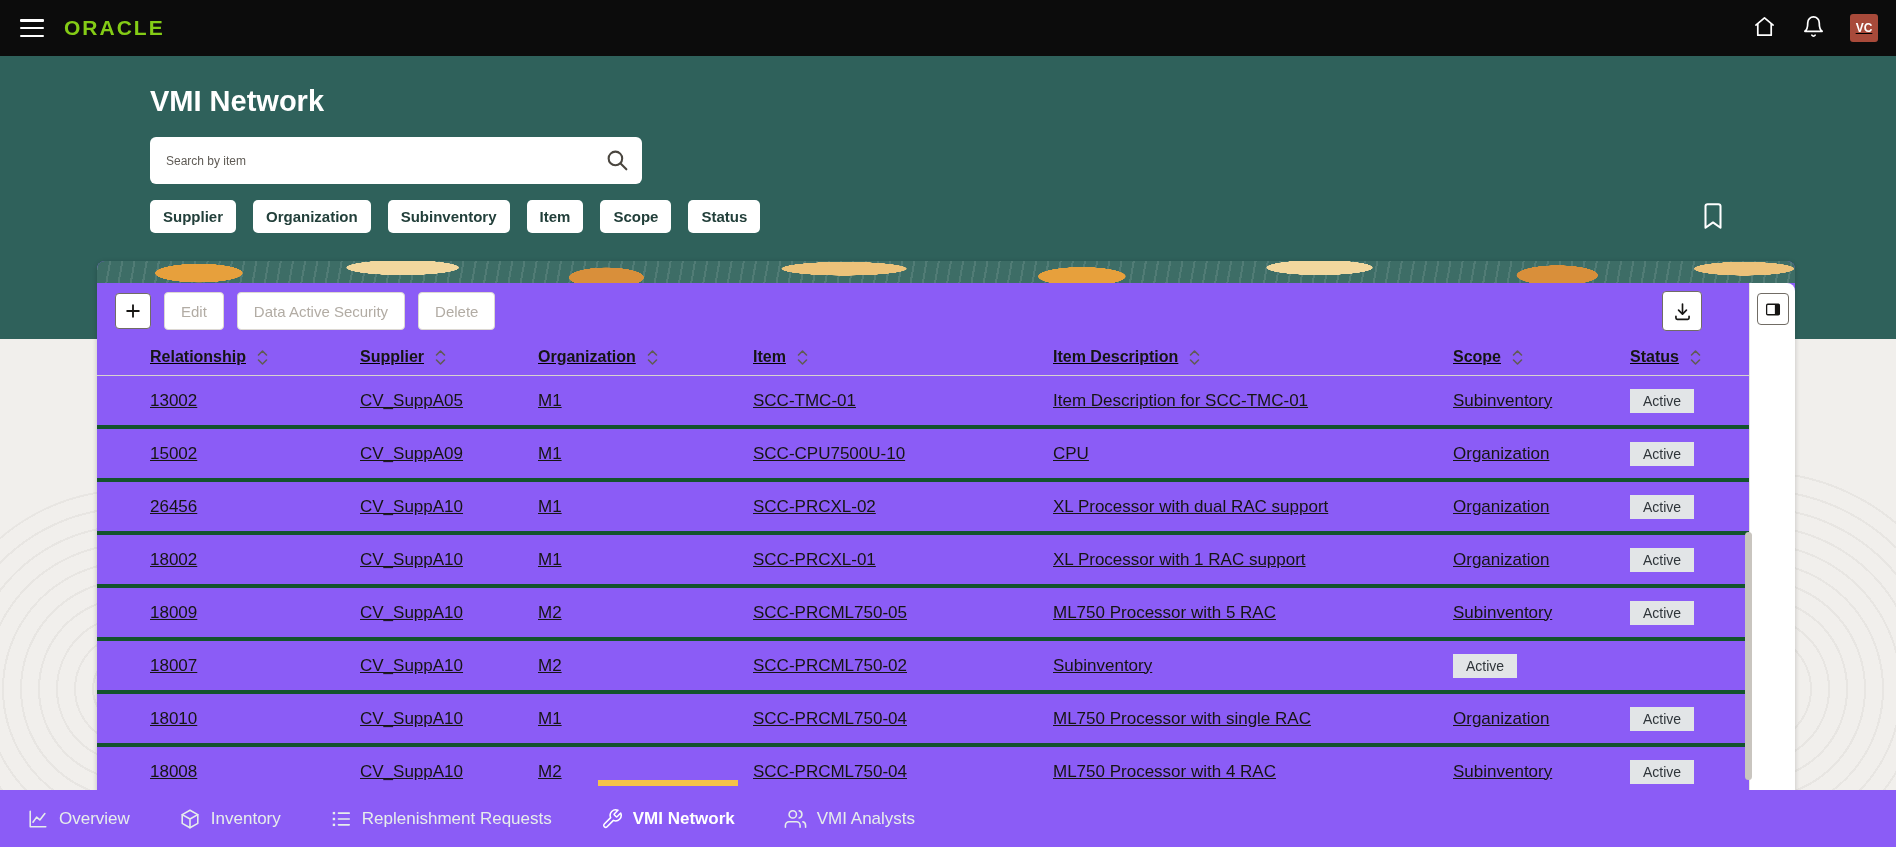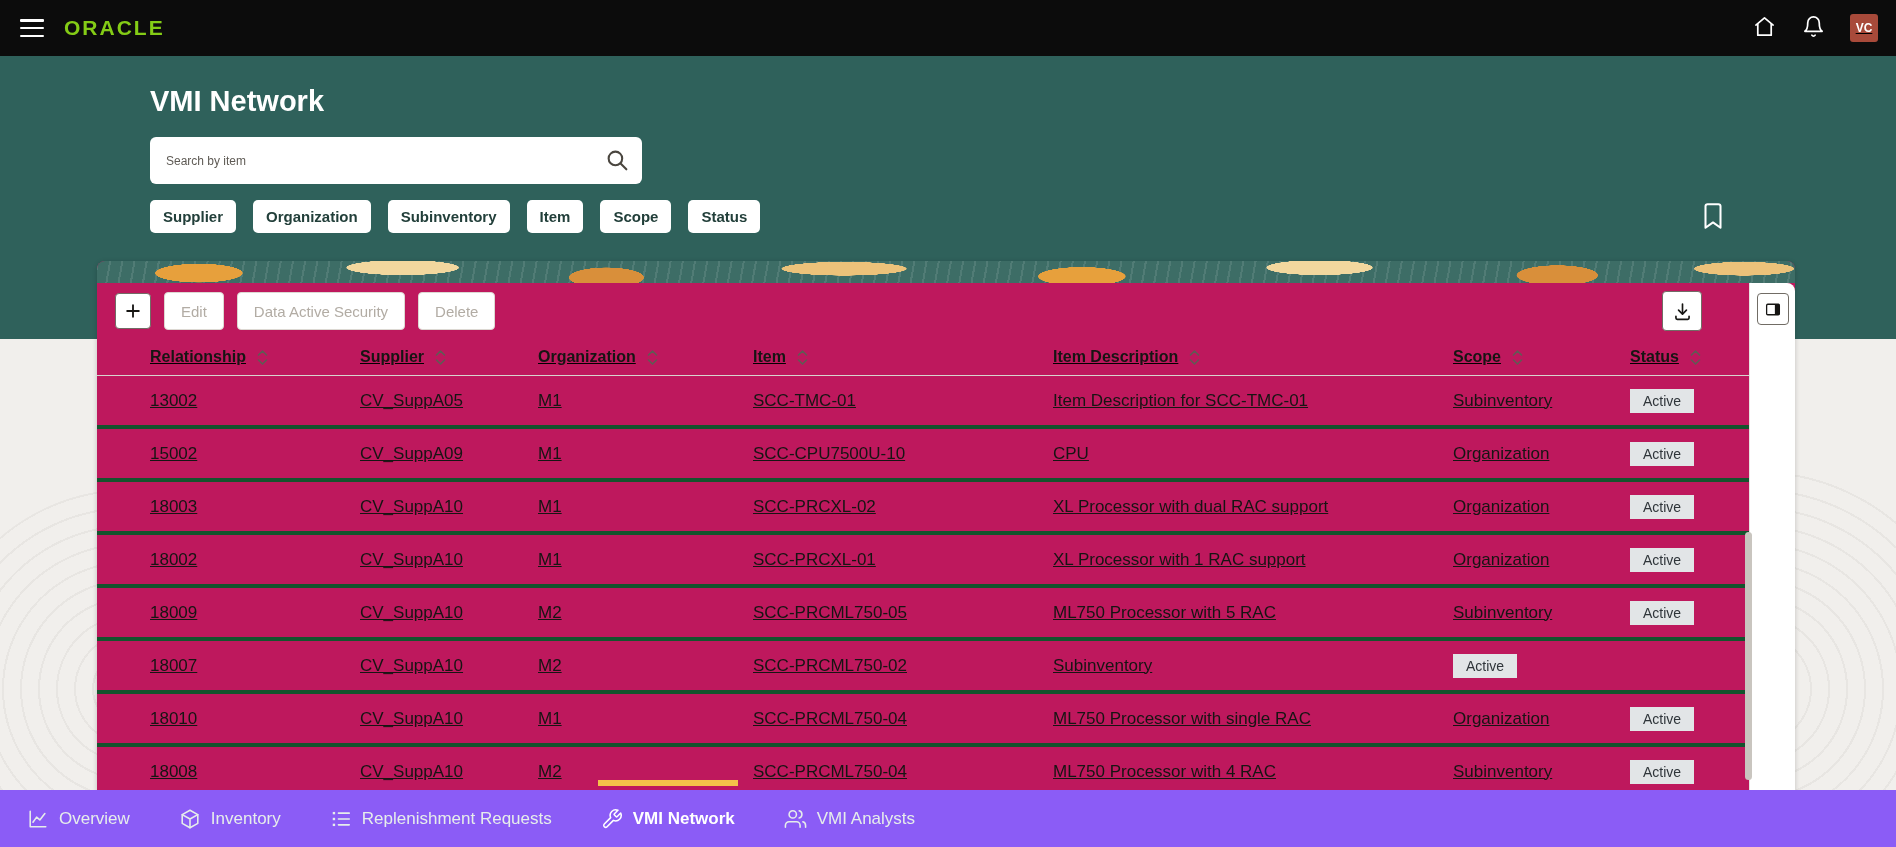--- a/index.html
+++ b/index.html
@@ -26,21 +26,21 @@
   .chip{height:33px;padding:0 13px;background:#ffffff;border:none;border-radius:5px;font-size:15px;font-weight:600;color:#223f3a;display:flex;align-items:center;cursor:pointer;font-family:"Liberation Sans",sans-serif;}
   .bookmark{position:absolute;right:170px;top:145px;width:26px;height:30px;color:#fff;cursor:pointer;}
 
   
   .lower-bg{position:absolute;left:0;top:339px;width:100%;height:508px;background:#f1efec;overflow:hidden;}
   .swirl{position:absolute;border-radius:50%;background:repeating-radial-gradient(circle at center, rgba(110,104,96,0.07) 0 2px, transparent 2px 18px);}
   .swirl.s1{left:-70px;top:150px;width:400px;height:400px;}
   .swirl.s2{right:-90px;top:120px;width:460px;height:460px;}
 
   
-  .card{position:absolute;left:97px;top:261px;width:1698px;height:586px;background:#be185d;border-radius:8px 8px 0 0;box-shadow:0 1px 5px rgba(0,0,0,0.2);z-index:5;}
+  .card{position:absolute;left:97px;top:261px;width:1698px;height:586px;background:#8b5cf6;border-radius:8px 8px 0 0;box-shadow:0 1px 5px rgba(0,0,0,0.2);z-index:5;}
   .banner{height:22px;border-radius:8px 8px 0 0;background-color:#3d6d66;
     background-image:
       radial-gradient(ellipse 70px 15px at 6% 55%, #e7a03c 0 62%, transparent 63%),
       radial-gradient(ellipse 90px 12px at 18% 30%, #f2d79e 0 62%, transparent 63%),
       radial-gradient(ellipse 60px 16px at 30% 75%, #d98f3a 0 62%, transparent 63%),
       radial-gradient(ellipse 100px 11px at 44% 35%, #ecc27a 0 62%, transparent 63%),
       radial-gradient(ellipse 70px 15px at 58% 70%, #e7a03c 0 62%, transparent 63%),
       radial-gradient(ellipse 85px 12px at 72% 30%, #f2d79e 0 62%, transparent 63%),
       radial-gradient(ellipse 65px 16px at 86% 65%, #d98f3a 0 62%, transparent 63%),
       radial-gradient(ellipse 80px 11px at 97% 35%, #ecc27a 0 62%, transparent 63%),
@@ -228,21 +228,21 @@
         <div class="trow">
           <div class="td">15002</div>
           <div class="td">CV_SuppA09</div>
           <div class="td">M1</div>
           <div class="td">SCC-CPU7500U-10</div>
           <div class="td">CPU</div>
           <div class="td">Organization</div>
           <div class="td"><span class="pill">Active</span></div>
         </div>
         <div class="trow">
-          <div class="td">18003</div>
+          <div class="td">26456</div>
           <div class="td">CV_SuppA10</div>
           <div class="td">M1</div>
           <div class="td">SCC-PRCXL-02</div>
           <div class="td">XL Processor with dual RAC support</div>
           <div class="td">Organization</div>
           <div class="td"><span class="pill">Active</span></div>
         </div>
         <div class="trow">
           <div class="td">18002</div>
           <div class="td">CV_SuppA10</div>

